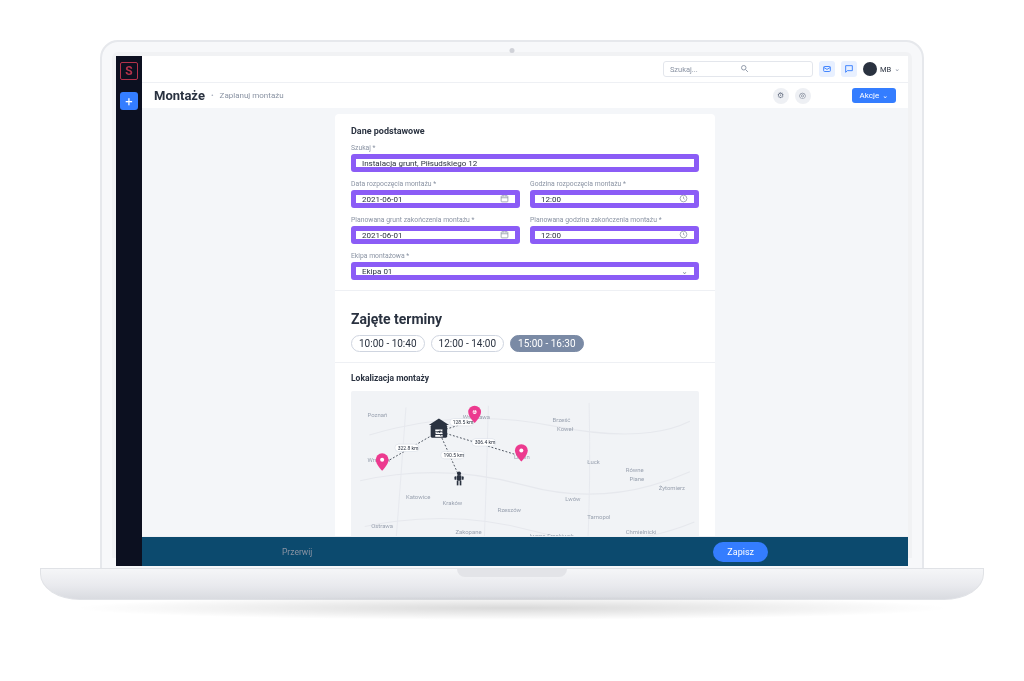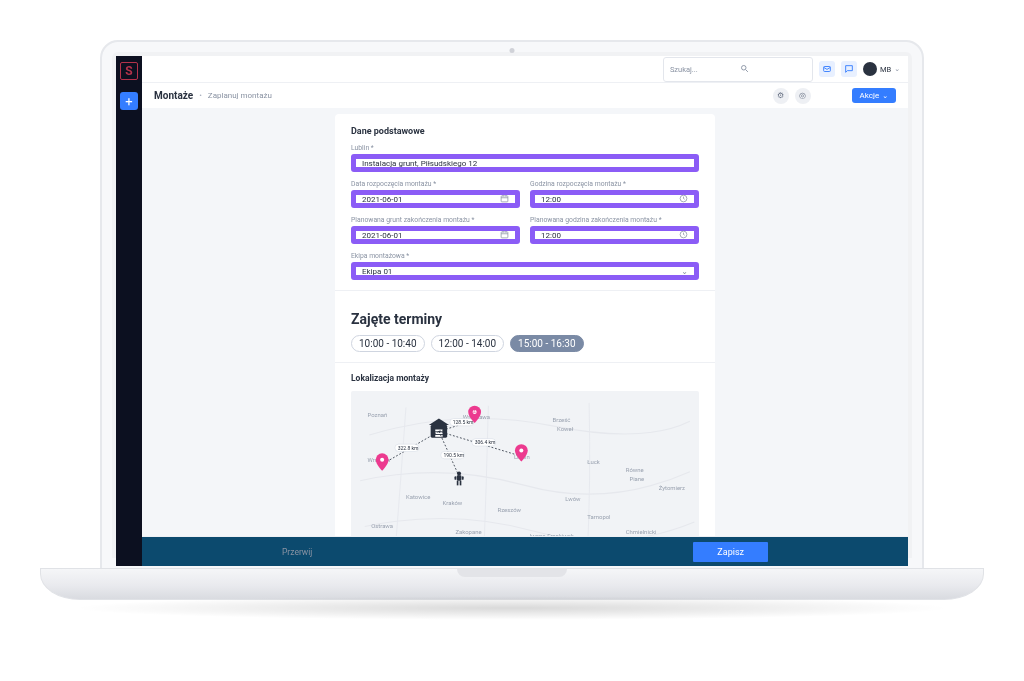--- a/index.html
+++ b/index.html
@@ -69,35 +69,35 @@
     font-size: 13px; line-height: 1; cursor: pointer;
   }
 
   .main { flex: 1; display: flex; flex-direction: column; background: #f4f6f9; font-size: 8px; color: #2a3240; }
 
   .topbar {
     height: 26px; background: #fff; display: flex; align-items: center; justify-content: flex-end;
     padding: 0 8px; gap: 6px;
   }
   .search {
-    width: 150px; height: 25px; border: 1px solid #e3e6ec; border-radius: 3px;
+    width: 150px; height: 16px; border: 1px solid #e3e6ec; border-radius: 3px;
     display: flex; align-items: center; padding: 0 6px; color: #8a93a3; gap: 4px;
   }
   .search span { flex: 1; font-size: 7.5px; }
   .top-icon { width: 16px; height: 16px; border-radius: 3px; display:flex; align-items:center; justify-content:center; font-size:9px; }
   .top-icon.blue { background:#e8f0ff; color:#347dff; }
   .avatar { width:14px; height:14px; border-radius:50%; background:#2a3240; }
   .user-chip { display:flex; align-items:center; gap:3px; color:#2a3240; font-size:7.5px; cursor:pointer;}
   .chev { font-size:7px; color:#8a93a3;}
 
   .subhead {
     height: 26px; background:#fff; border-top:1px solid #eef0f4;
     display:flex; align-items:center; padding:0 12px; gap:6px;
   }
-  .crumb-strong { font-weight:700; font-size:10px; }
+  .crumb-strong { font-weight:700; font-size:13px; }
   .crumb-sep { color:#aab1bf; }
   .crumb-light { color:#8a93a3; }
   .subhead-spacer { flex:1; }
   .round-icon { width:16px; height:16px; border-radius:50%; background:#eef0f4; display:flex; align-items:center; justify-content:center; color:#6b7486; font-size:8px; cursor:pointer;}
   .primary-pill {
     background:#347dff; color:#fff; border-radius:3px; padding:3px 8px; font-size:8px;
     display:flex; align-items:center; gap:3px; cursor:pointer;margin-left:35px;
   }
 
   .content { flex:1; overflow:auto; padding: 6px 0 0 0; display:flex; flex-direction:column; align-items:center;}
@@ -130,21 +130,21 @@
   .route { stroke:#2a3240; stroke-width:0.9; stroke-dasharray:2 2; fill:none; }
   .km { font-size:5.5px; fill:#2a3240; }
   .kmbox { fill:#fff; stroke:#cfd5e0; stroke-width:0.5; }
 
   .footer {
     height:30px; background:#0c4a6e; border-top:1px solid #eef0f4;
     display:flex; align-items:center; padding:0 140px; gap:10px;
   }
   .footer-spacer { flex:1; }
   .ghost-btn { color:#8a93a3; font-size:8.5px; cursor:pointer; }
-  .solid-btn { background:#347dff; color:#fff; border-radius:1px; padding:5px 24px; font-size:9px; cursor:pointer; }
+  .solid-btn { background:#347dff; color:#fff; border-radius:10px; padding:5px 14px; font-size:9px; cursor:pointer; }
 
   .hr { height:1px; background:#eef0f4; margin:10px -16px; }
 </style>
 </head>
 <body>
 
 <div class="laptop-frame">
   <div class="camera"></div>
   <div class="screen">
 
@@ -194,21 +194,21 @@
           <span>Akcje</span>
           <span class="chev" style="color:#fff">⌄</span>
         </div>
       </div>
 
       <div class="content">
         <div class="card">
           <div class="section-title">Dane podstawowe</div>
 
           <div class="group">
-            <span class="label">Lublin *</span>
+            <span class="label">Szukaj *</span>
             <div class="field">
               <span class="val">Instalacja grunt, Piłsudskiego 12</span>
             </div>
           </div>
 
           <div class="row group">
             <div class="col">
               <span class="label">Data rozpoczęcia montażu *</span>
               <div class="field">
                 <span class="val">2021-06-01</span>

